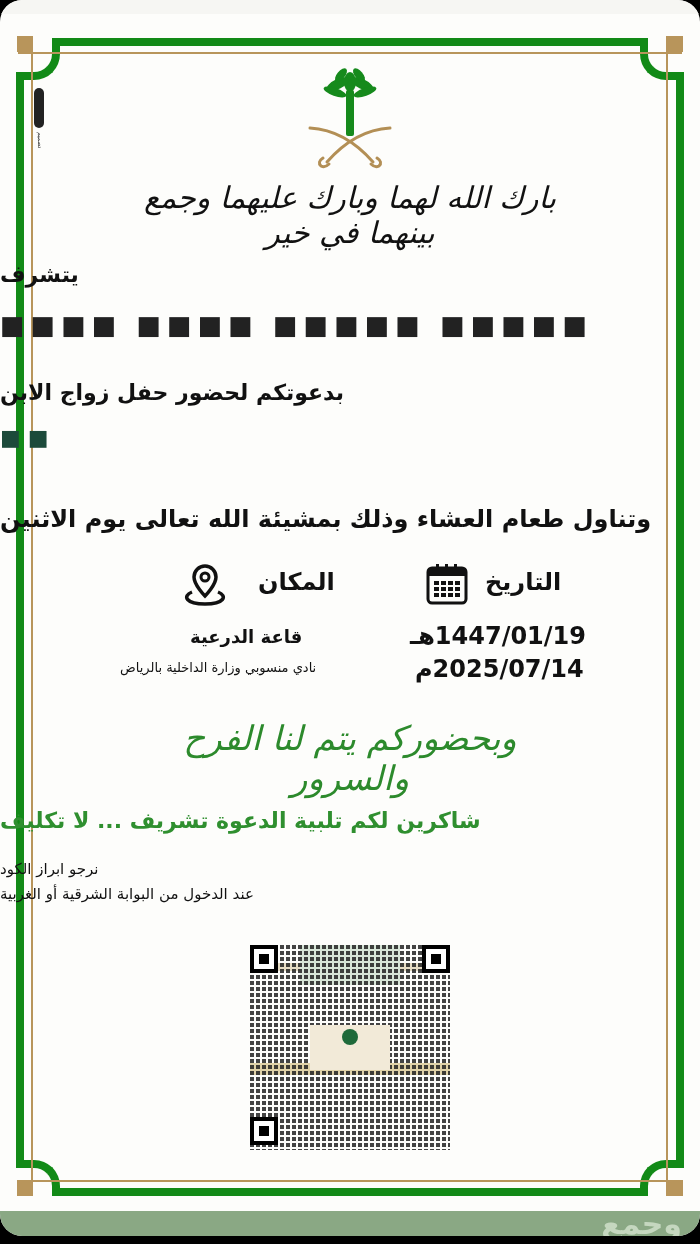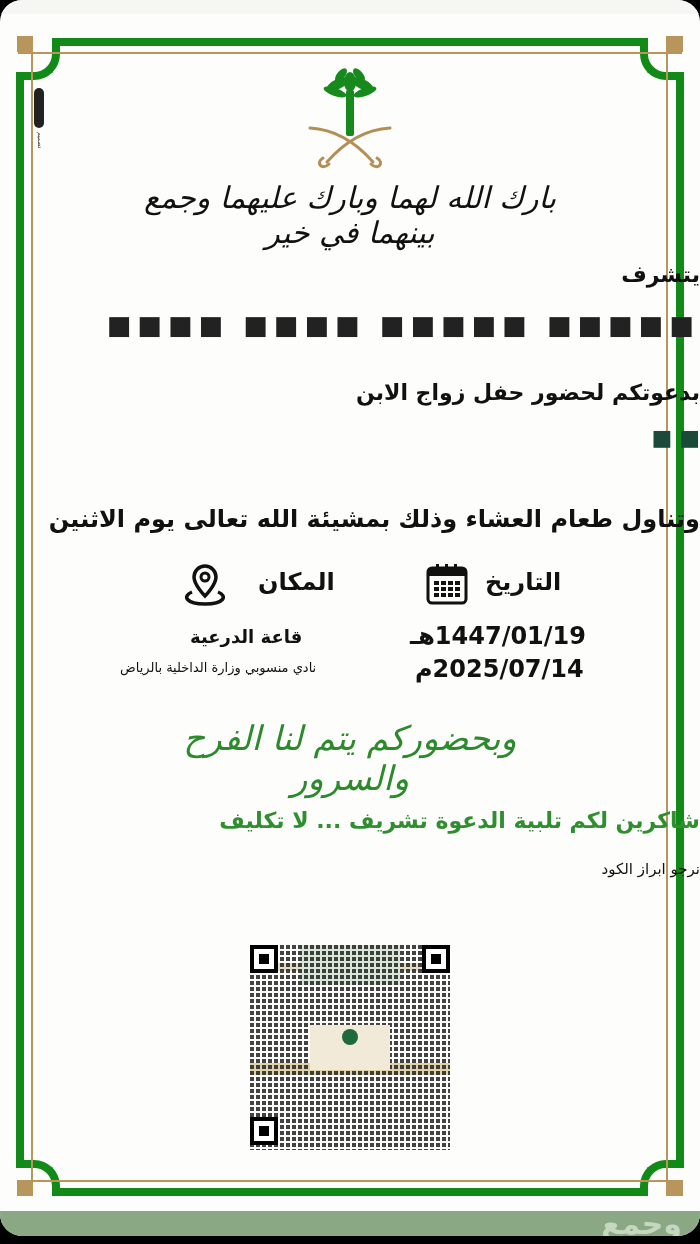--- a/index.html
+++ b/index.html
@@ -20,21 +20,21 @@
   .arc { position:absolute; width:26px; height:26px; border:8px solid #128a17; box-sizing:border-box; }
   .serial { position:absolute; left:34px; top:88px; width:10px; height:40px; background:#222;
             border-radius:5px; }
   .serial-label { position:absolute; left:34px; top:132px; width:10px; height:22px;
                   color:#333; font-size:6px; writing-mode:vertical-rl; }
 
   .emblem { position:absolute; left:305px; top:62px; width:90px; height:110px; }
   .blessing { position:absolute; left:140px; top:180px; width:420px; text-align:center;
               font-family:"DejaVu Serif", serif; font-size:30px; color:#111; direction:rtl;
               font-style:italic; letter-spacing:-1px; }
-  .t { position:absolute; left:0; width:700px; text-align:right; direction:rtl; color:#111; }
+  .t { position:absolute; left:0; width:700px; text-align:left; direction:rtl; color:#111; }
   .honored { top:262px; font-size:22px; font-weight:bold; }
   .names { top:310px; font-size:26px; color:#222; letter-spacing:6px; filter:blur(0.4px); }
   .invite { top:363px; font-size:22px; font-weight:bold;margin-top:17px; }
   .groom { top:425px; font-size:22px; color:#1c4a3a; }
   .dinner { top:505px; font-size:24px; font-weight:bold; }
 
   .col-head { position:absolute; font-size:24px; font-weight:bold; color:#111; direction:rtl; }
   .date-val { position:absolute; font-size:24px; color:#111; font-weight:bold; direction:rtl; }
   .venue { position:absolute; font-size:18px; font-weight:bold; color:#111; direction:rtl; }
   .venue-sub { position:absolute; font-size:13px; color:#111; direction:rtl; }
@@ -132,20 +132,21 @@
     <path d="M23 4 a11 11 0 0 1 11 11 c0 8 -11 19 -11 19 s-11 -11 -11 -19 a11 11 0 0 1 11 -11z" fill="none" stroke="#111" stroke-width="3.5"></path>
     <circle cx="23" cy="15" r="4" fill="none" stroke="#111" stroke-width="3"></circle>
     <path d="M10 30 c-10 4 -6 12 13 12 s23 -8 13 -12" fill="none" stroke="#111" stroke-width="3.5"></path>
   </svg>
   <div class="venue" style="left:190px;top:626px;">قاعة الدرعية</div>
   <div class="venue-sub" style="left:120px;top:660px;">نادي منسوبي وزارة الداخلية بالرياض</div>
 
   <div class="calli2">وبحضوركم يتم لنا الفرح والسرور</div>
   <div class="t thanks">شاكرين لكم تلبية الدعوة تشريف ... لا تكليف</div>
   <div class="t present">نرجو ابراز الكود</div>
+  <div class="t gate">عند الدخول من البوابة الشرقية أو الغربية</div>
 
   <svg class="qr" viewBox="0 0 200 205">
     <defs>
       <pattern id="dots" width="6" height="6" patternUnits="userSpaceOnUse">
         <rect x="0" y="0" width="4" height="4" fill="#222"></rect>
       </pattern>
     </defs>
     <polygon points="-28,18 228,18 215,26 -15,26" fill="#e6dcc4"></polygon>
     <polygon points="-15,118 215,118 200,130 0,130" fill="#e0d2a8"></polygon>
     <rect x="50" y="0" width="100" height="40" fill="#d8e6d8"></rect>

